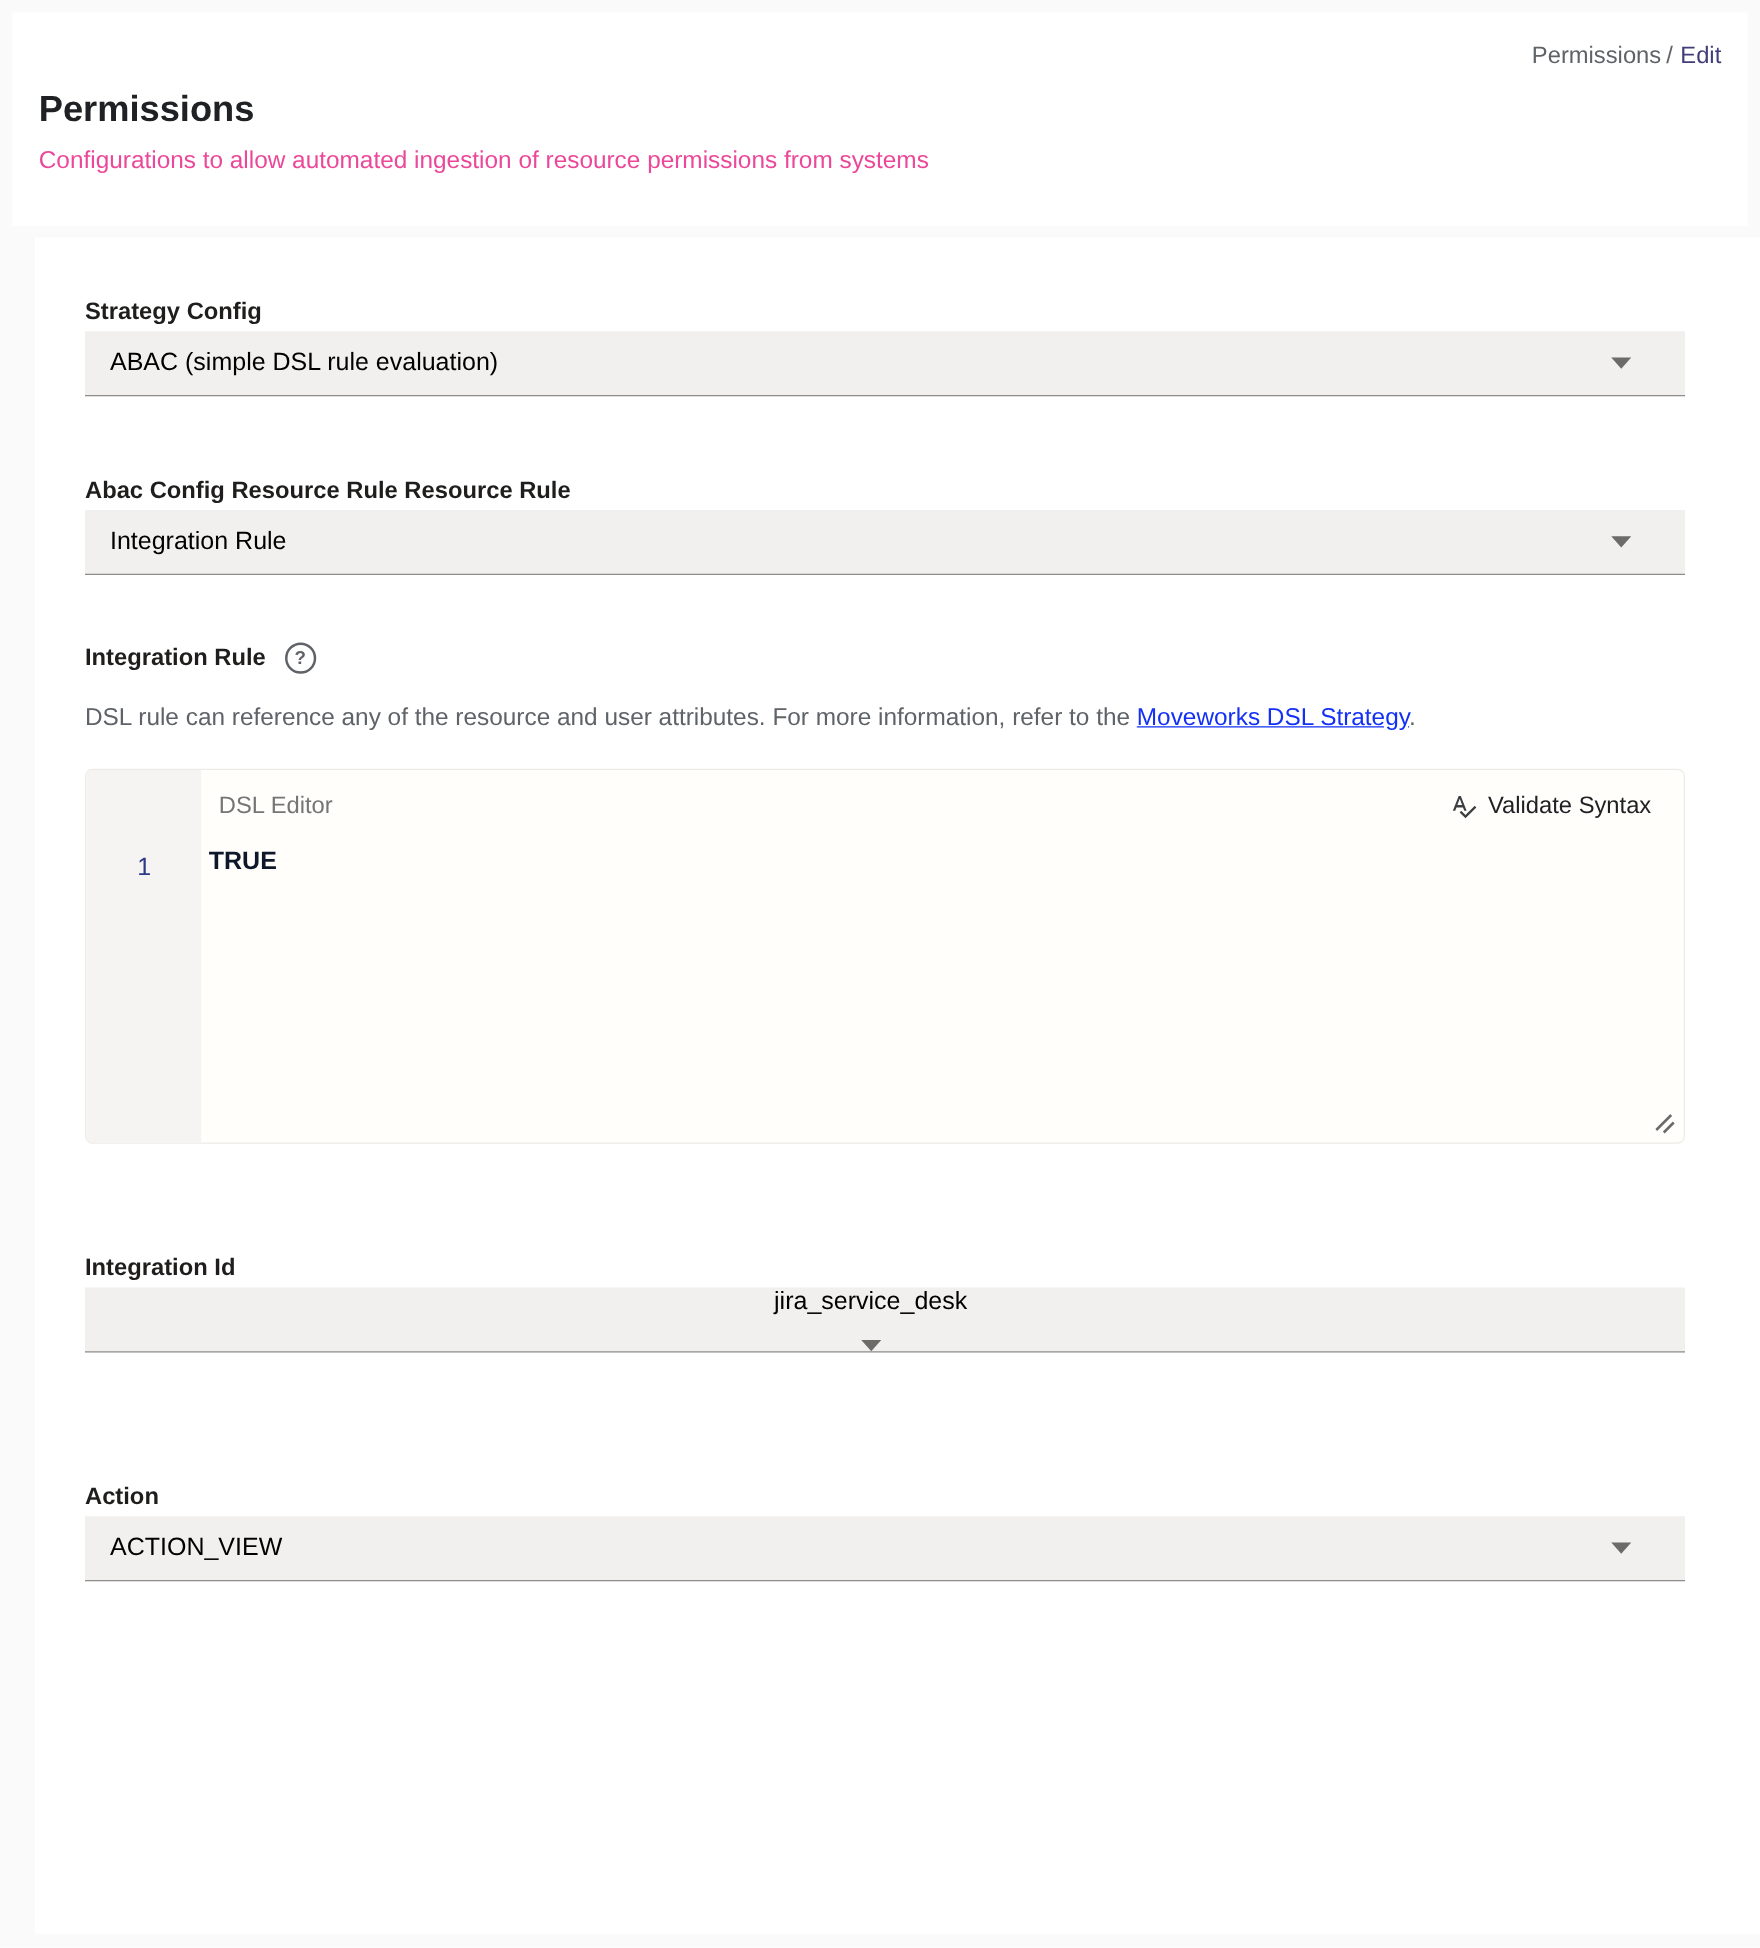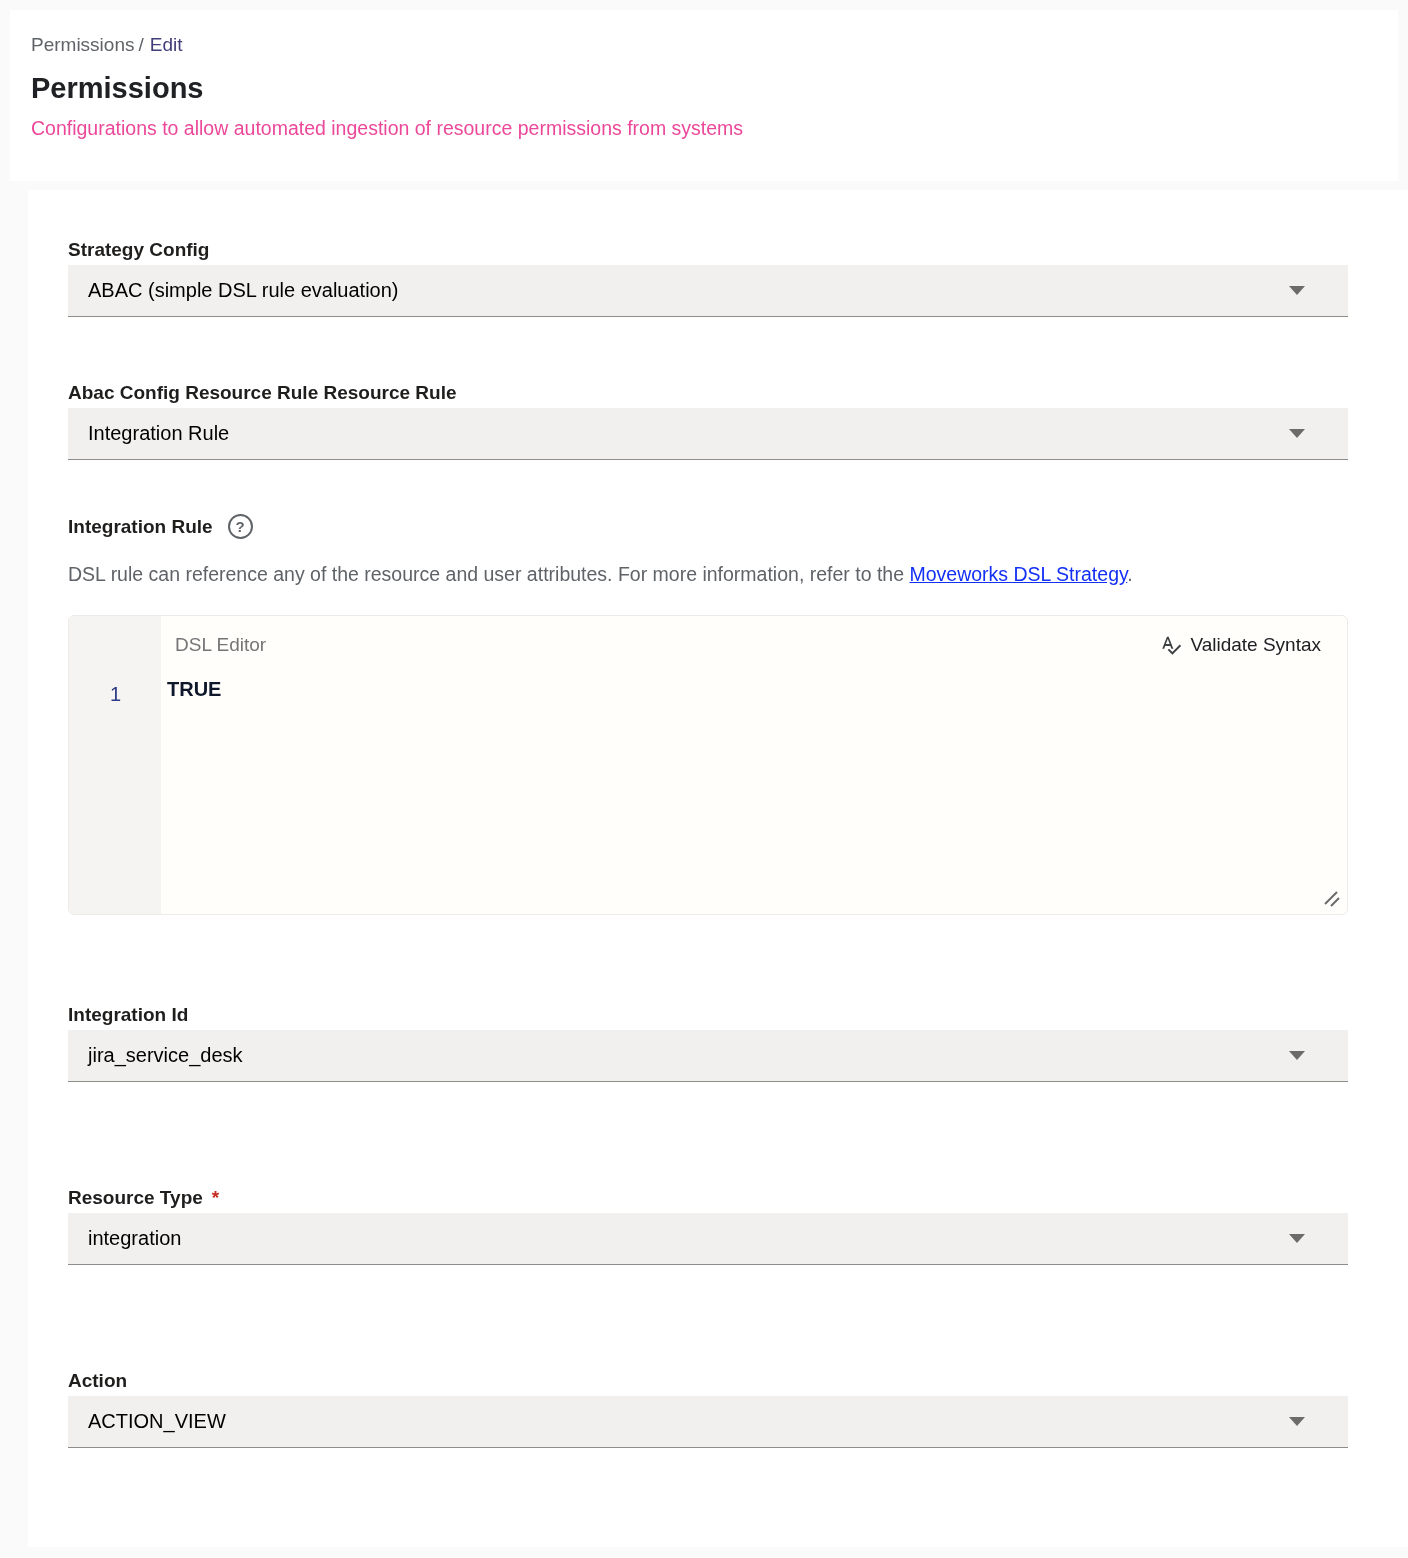--- a/index.html
+++ b/index.html
@@ -9,21 +9,21 @@
     font-family: "Liberation Sans", "DejaVu Sans", sans-serif;
     color: #202124;
   }
 
   
   .page-header {
     margin: 10px 10px 0 10px;
     background: #ffffff;
     padding: 23px 21px 41px 21px;
   }
-  .breadcrumb { font-size: 19px; line-height: 23px; color: #5f6368; }
+  .breadcrumb { font-size: 19px; line-height: 23px; color: #5f6368; text-align: right; }
   .breadcrumb .bc-section { color: #5f6368; cursor: pointer; }
   .breadcrumb .bc-sep { margin: 0 6px 0 4px; color: #5f6368; }
   .breadcrumb .bc-current { color: #403d78; text-decoration: none; cursor: pointer; }
   .page-title {
     margin-top: 15px;
     font-size: 29px;
     line-height: 34px;
     font-weight: 700;
     color: #202124;
   }
@@ -67,21 +67,21 @@
     width: 0; height: 0;
     border-left: 8px solid transparent;
     border-right: 8px solid transparent;
     border-top: 9px solid #6d6b68;
     flex: 0 0 auto;
   }
 
   .mb64 { margin-bottom: 64px; }
   .mb54 { margin-bottom: 54px; }
   .mb88 { margin-bottom: 88px; }
-  .mb104 { margin-bottom: 104px; }
+  .mb104 { margin-bottom: 104px; flex-direction: column; }
 
   
   .rule-heading {
     display: flex;
     align-items: center;
     gap: 15px;
   }
   .rule-heading .field-label { margin-bottom: 0; }
   .help-icon {
     width: 25px; height: 25px;
@@ -232,29 +232,20 @@
   </div>
 
   <div>
     <div class="field-label">Integration Id</div>
     <div class="select mb104">
       <span>jira_service_desk</span>
       <span class="caret"></span>
     </div>
   </div>
 
-  <div>
-    <div class="field-label">
-      <span>Resource Type</span><span class="required-marker">*</span>
-    </div>
-    <div class="select mb104">
-      <span>integration</span>
-      <span class="caret"></span>
-    </div>
-  </div>
 
   <div>
     <div class="field-label">Action</div>
     <div class="select">
       <span>ACTION_VIEW</span>
       <span class="caret"></span>
     </div>
   </div>
 
 </div>

